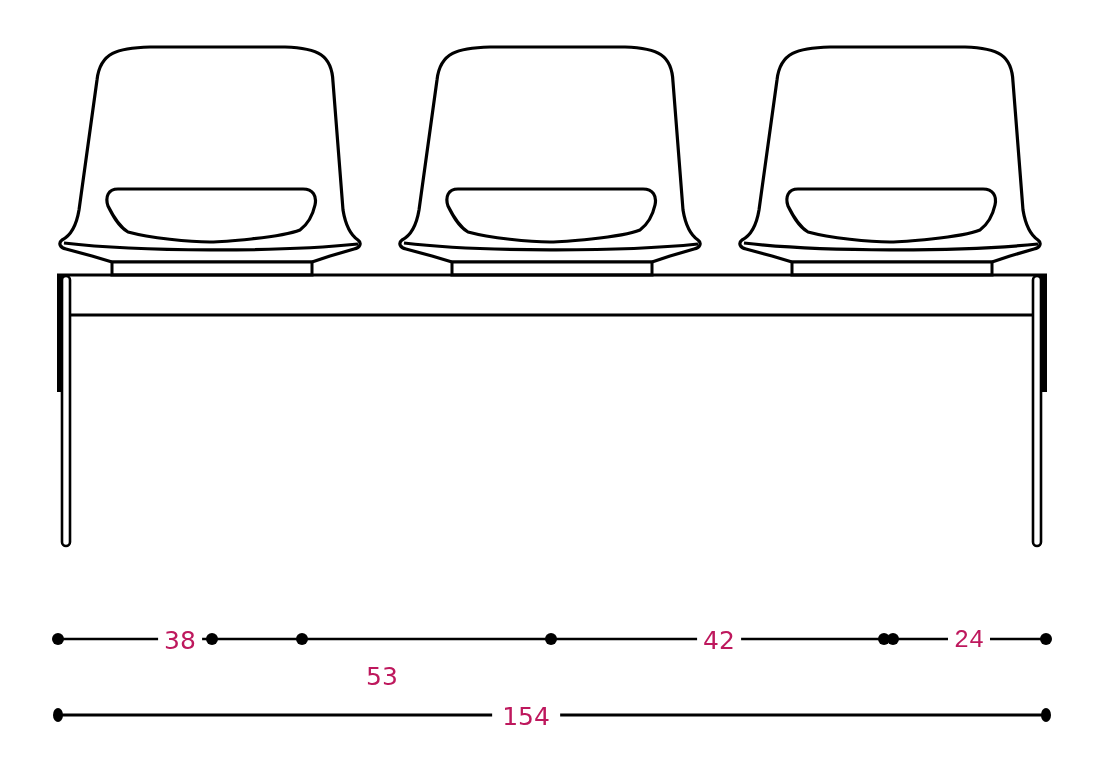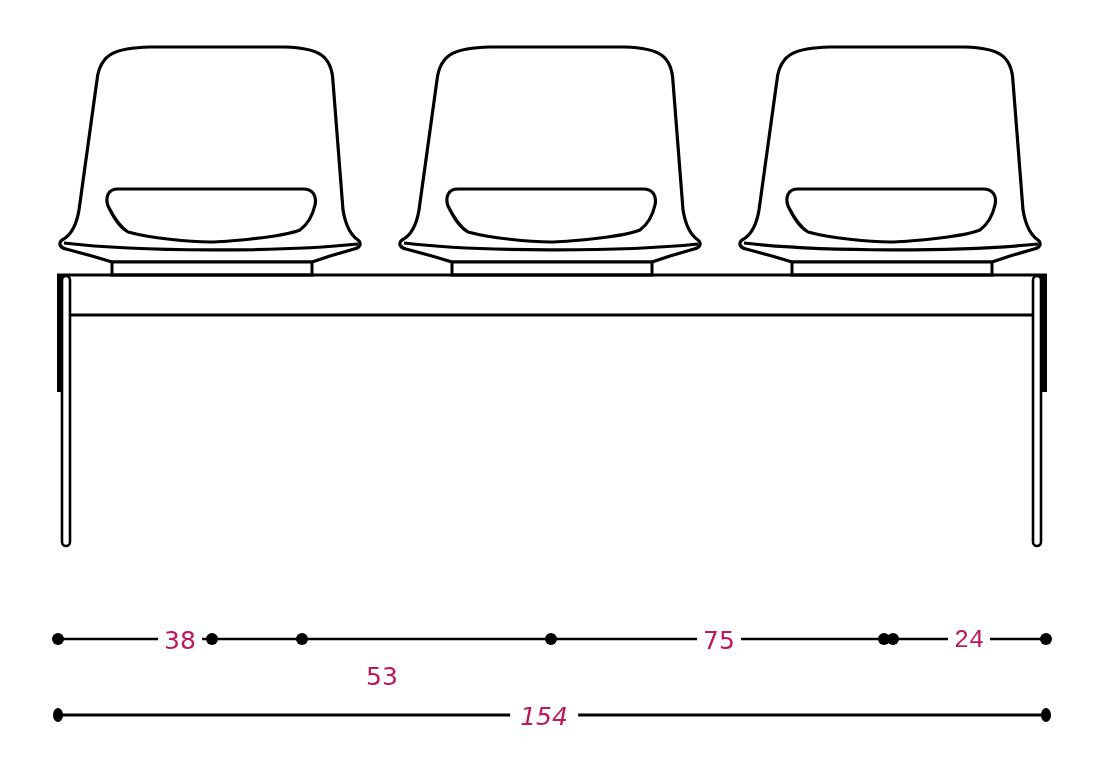--- a/index.html
+++ b/index.html
@@ -62,15 +62,15 @@
 
   <g>
     <line x1="58" y1="715" x2="1046" y2="715" stroke="#000" stroke-width="3"></line>
     <ellipse cx="58" cy="715" rx="5" ry="7" fill="#000"></ellipse>
     <ellipse cx="1046" cy="715" rx="5" ry="7" fill="#000"></ellipse>
   </g>
 </svg>
 
 <span class="dim-label" style="left:180px; top:640px;">38</span>
 <span class="dim-label" style="left:382px; top:640px;margin-top:36px;">53</span>
-<span class="dim-label" style="left:719px; top:640px;">75</span>
+<span class="dim-label" style="left:719px; top:640px;">42</span>
 <span class="dim-label" style="left:969px; top:640px;font-family:Liberation Mono, monospace;">24</span>
-<span class="dim-label" style="left:544px; top:716px; padding:0 10px;font-style:italic;">154</span>
+<span class="dim-label" style="left:526px; top:716px; padding:0 10px;">154</span>
 
 </body></html>

